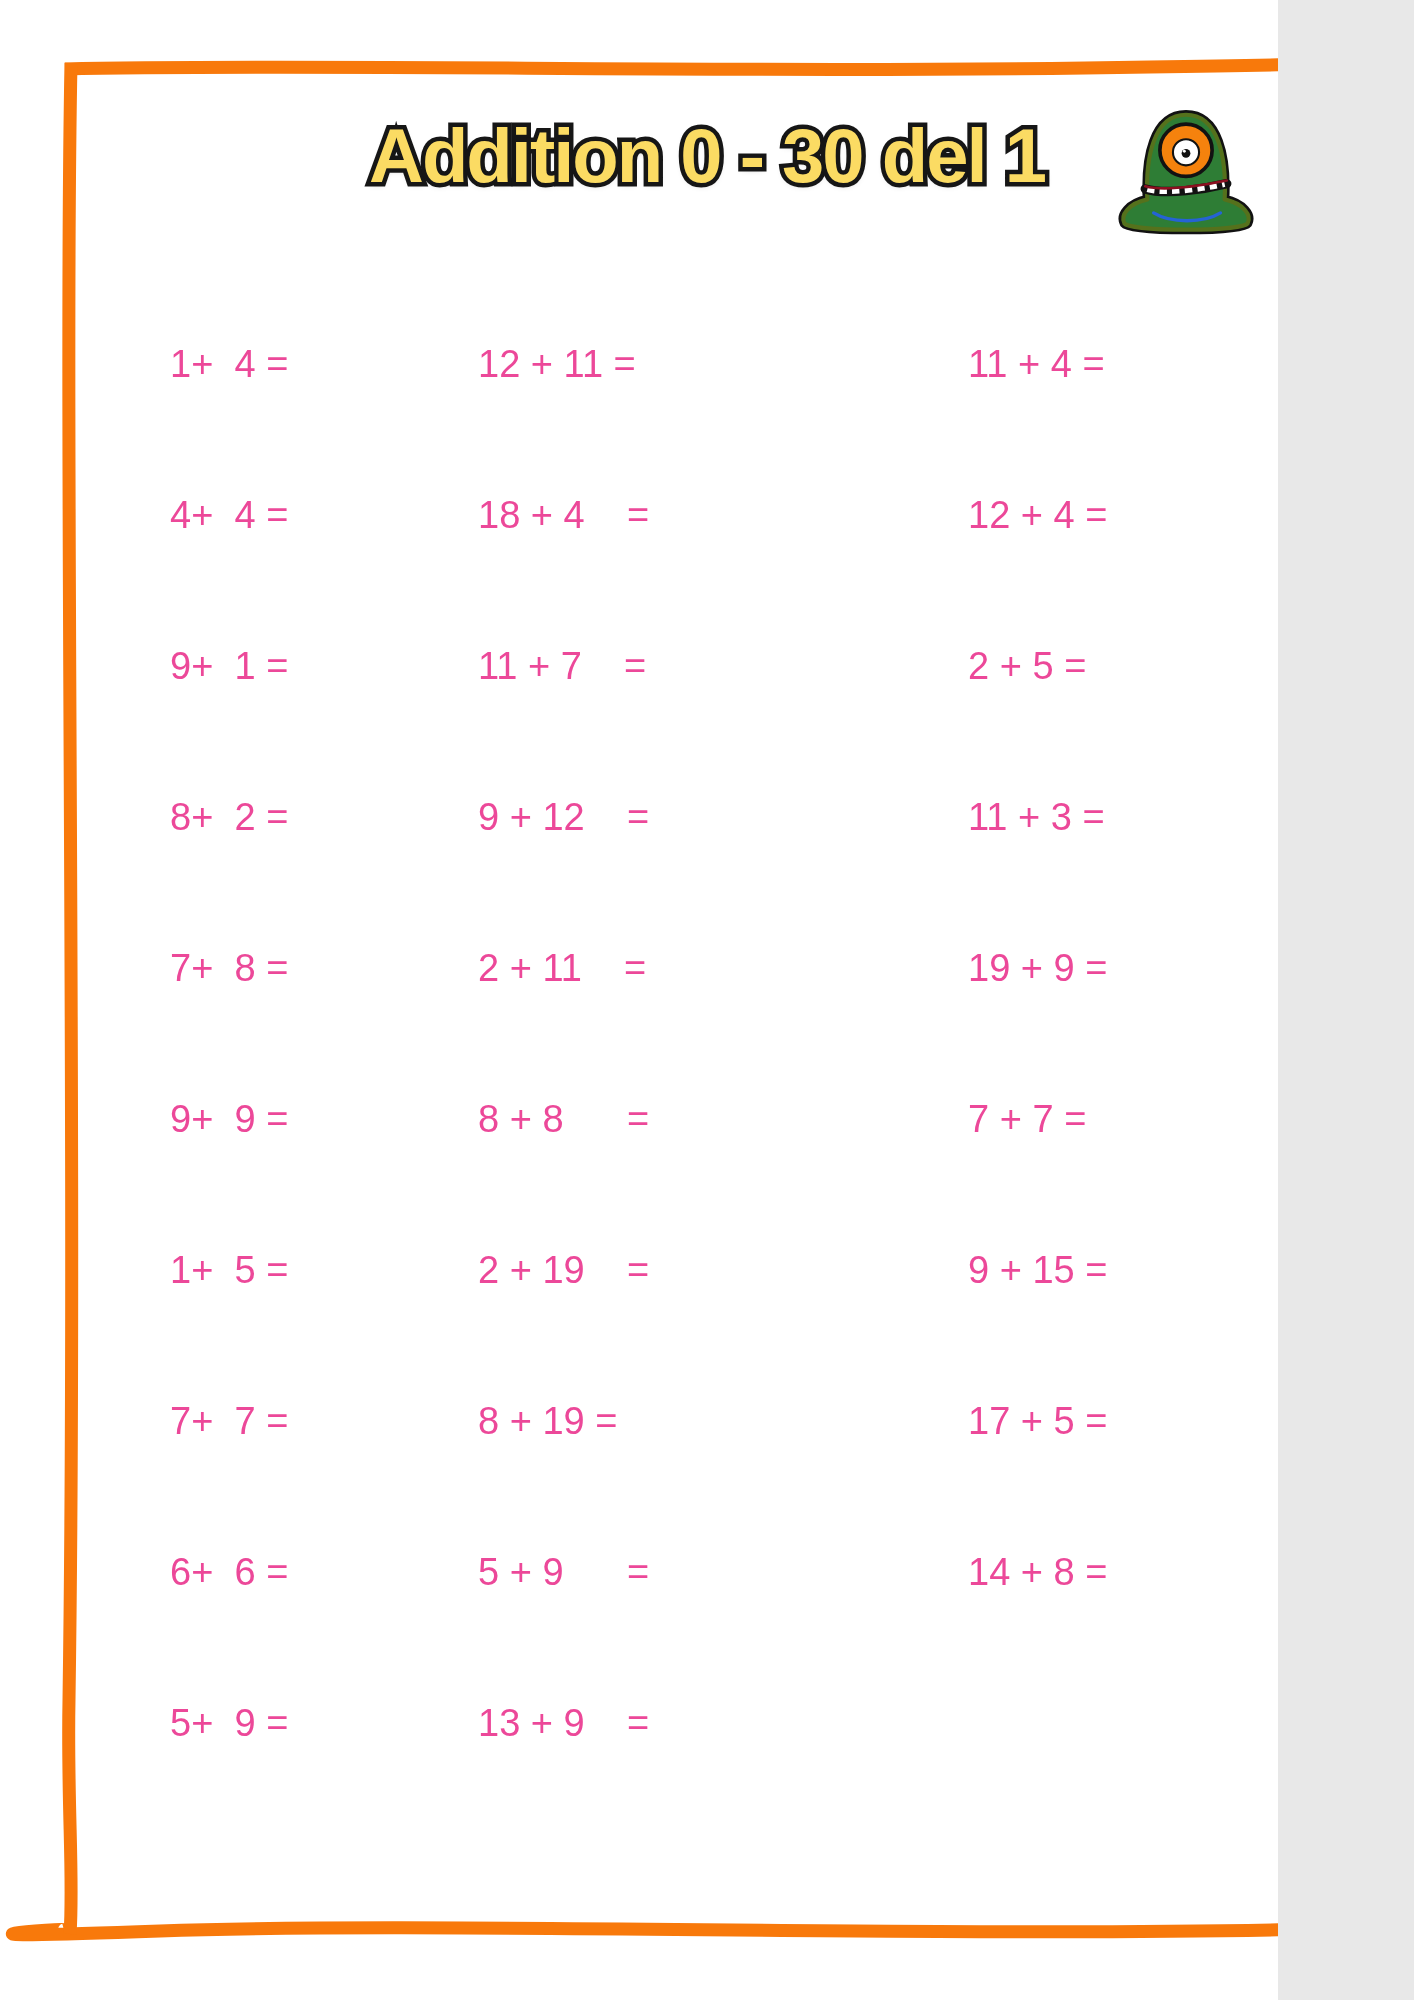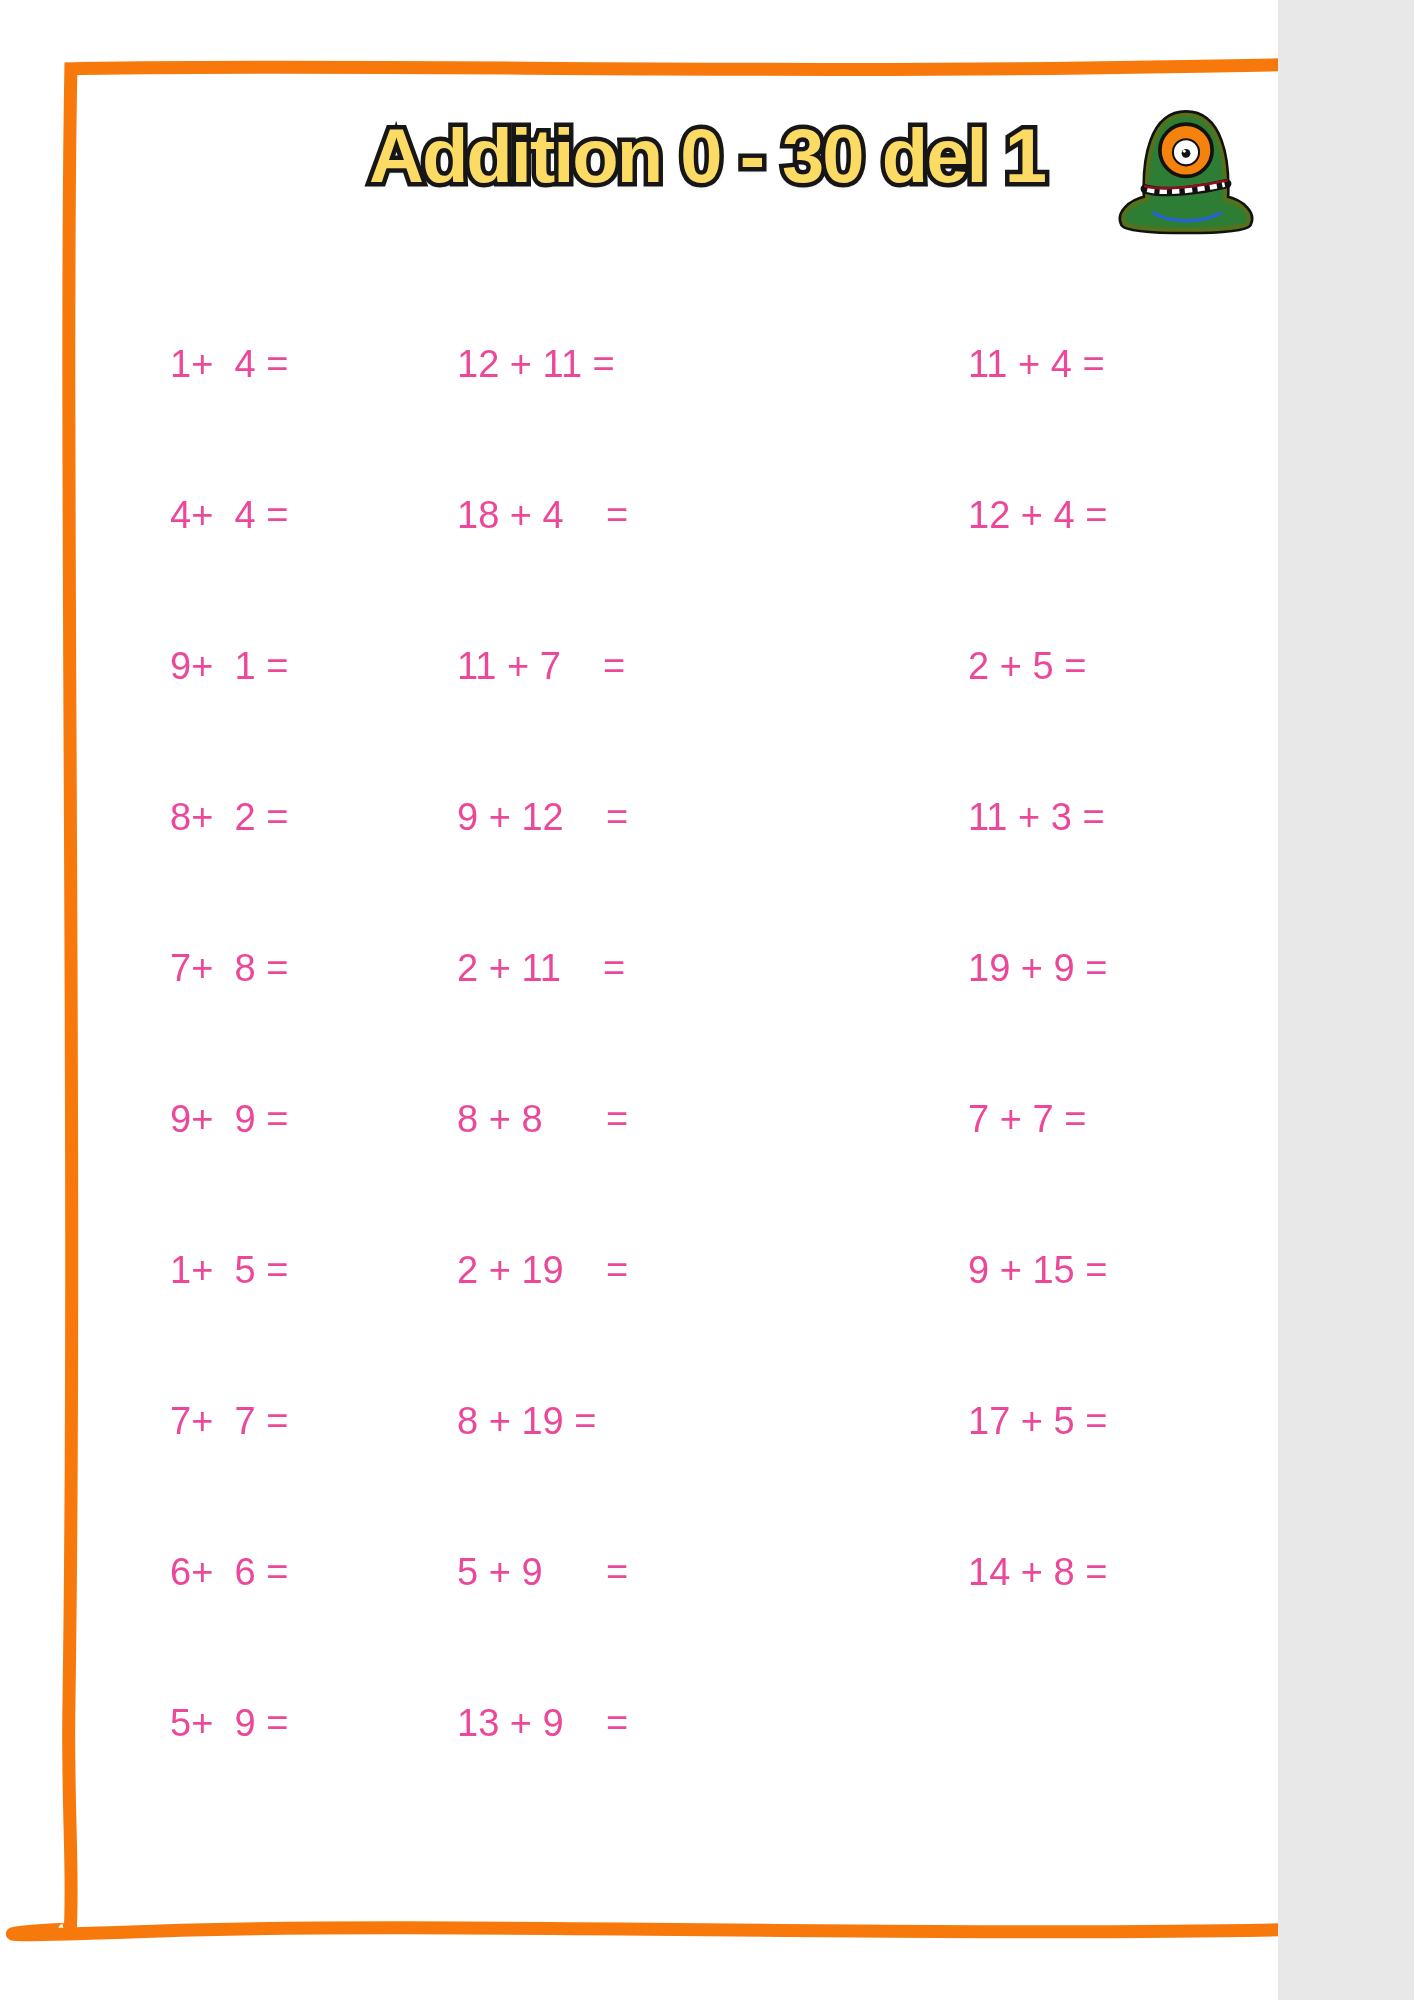--- a/index.html
+++ b/index.html
@@ -33,21 +33,21 @@
     position:absolute;left:0;top:0;width:100%;
     color:#FBDB63;
   }
   .monster{
     position:absolute;left:1116px;top:100px;width:140px;height:136px;
   }
   .col{
     position:absolute;top:343px;width:330px;
   }
   .col-1{left:170px;}
-  .col-2{left:457px;}
+  .col-2{left:478px;}
   .col-3{left:968px;}
   .problem{
     height:151px;
     font-size:38px;
     color:#ec4899;
     white-space:pre;
     font-family:"Liberation Sans",sans-serif;
   }
 </style>
 </head>

